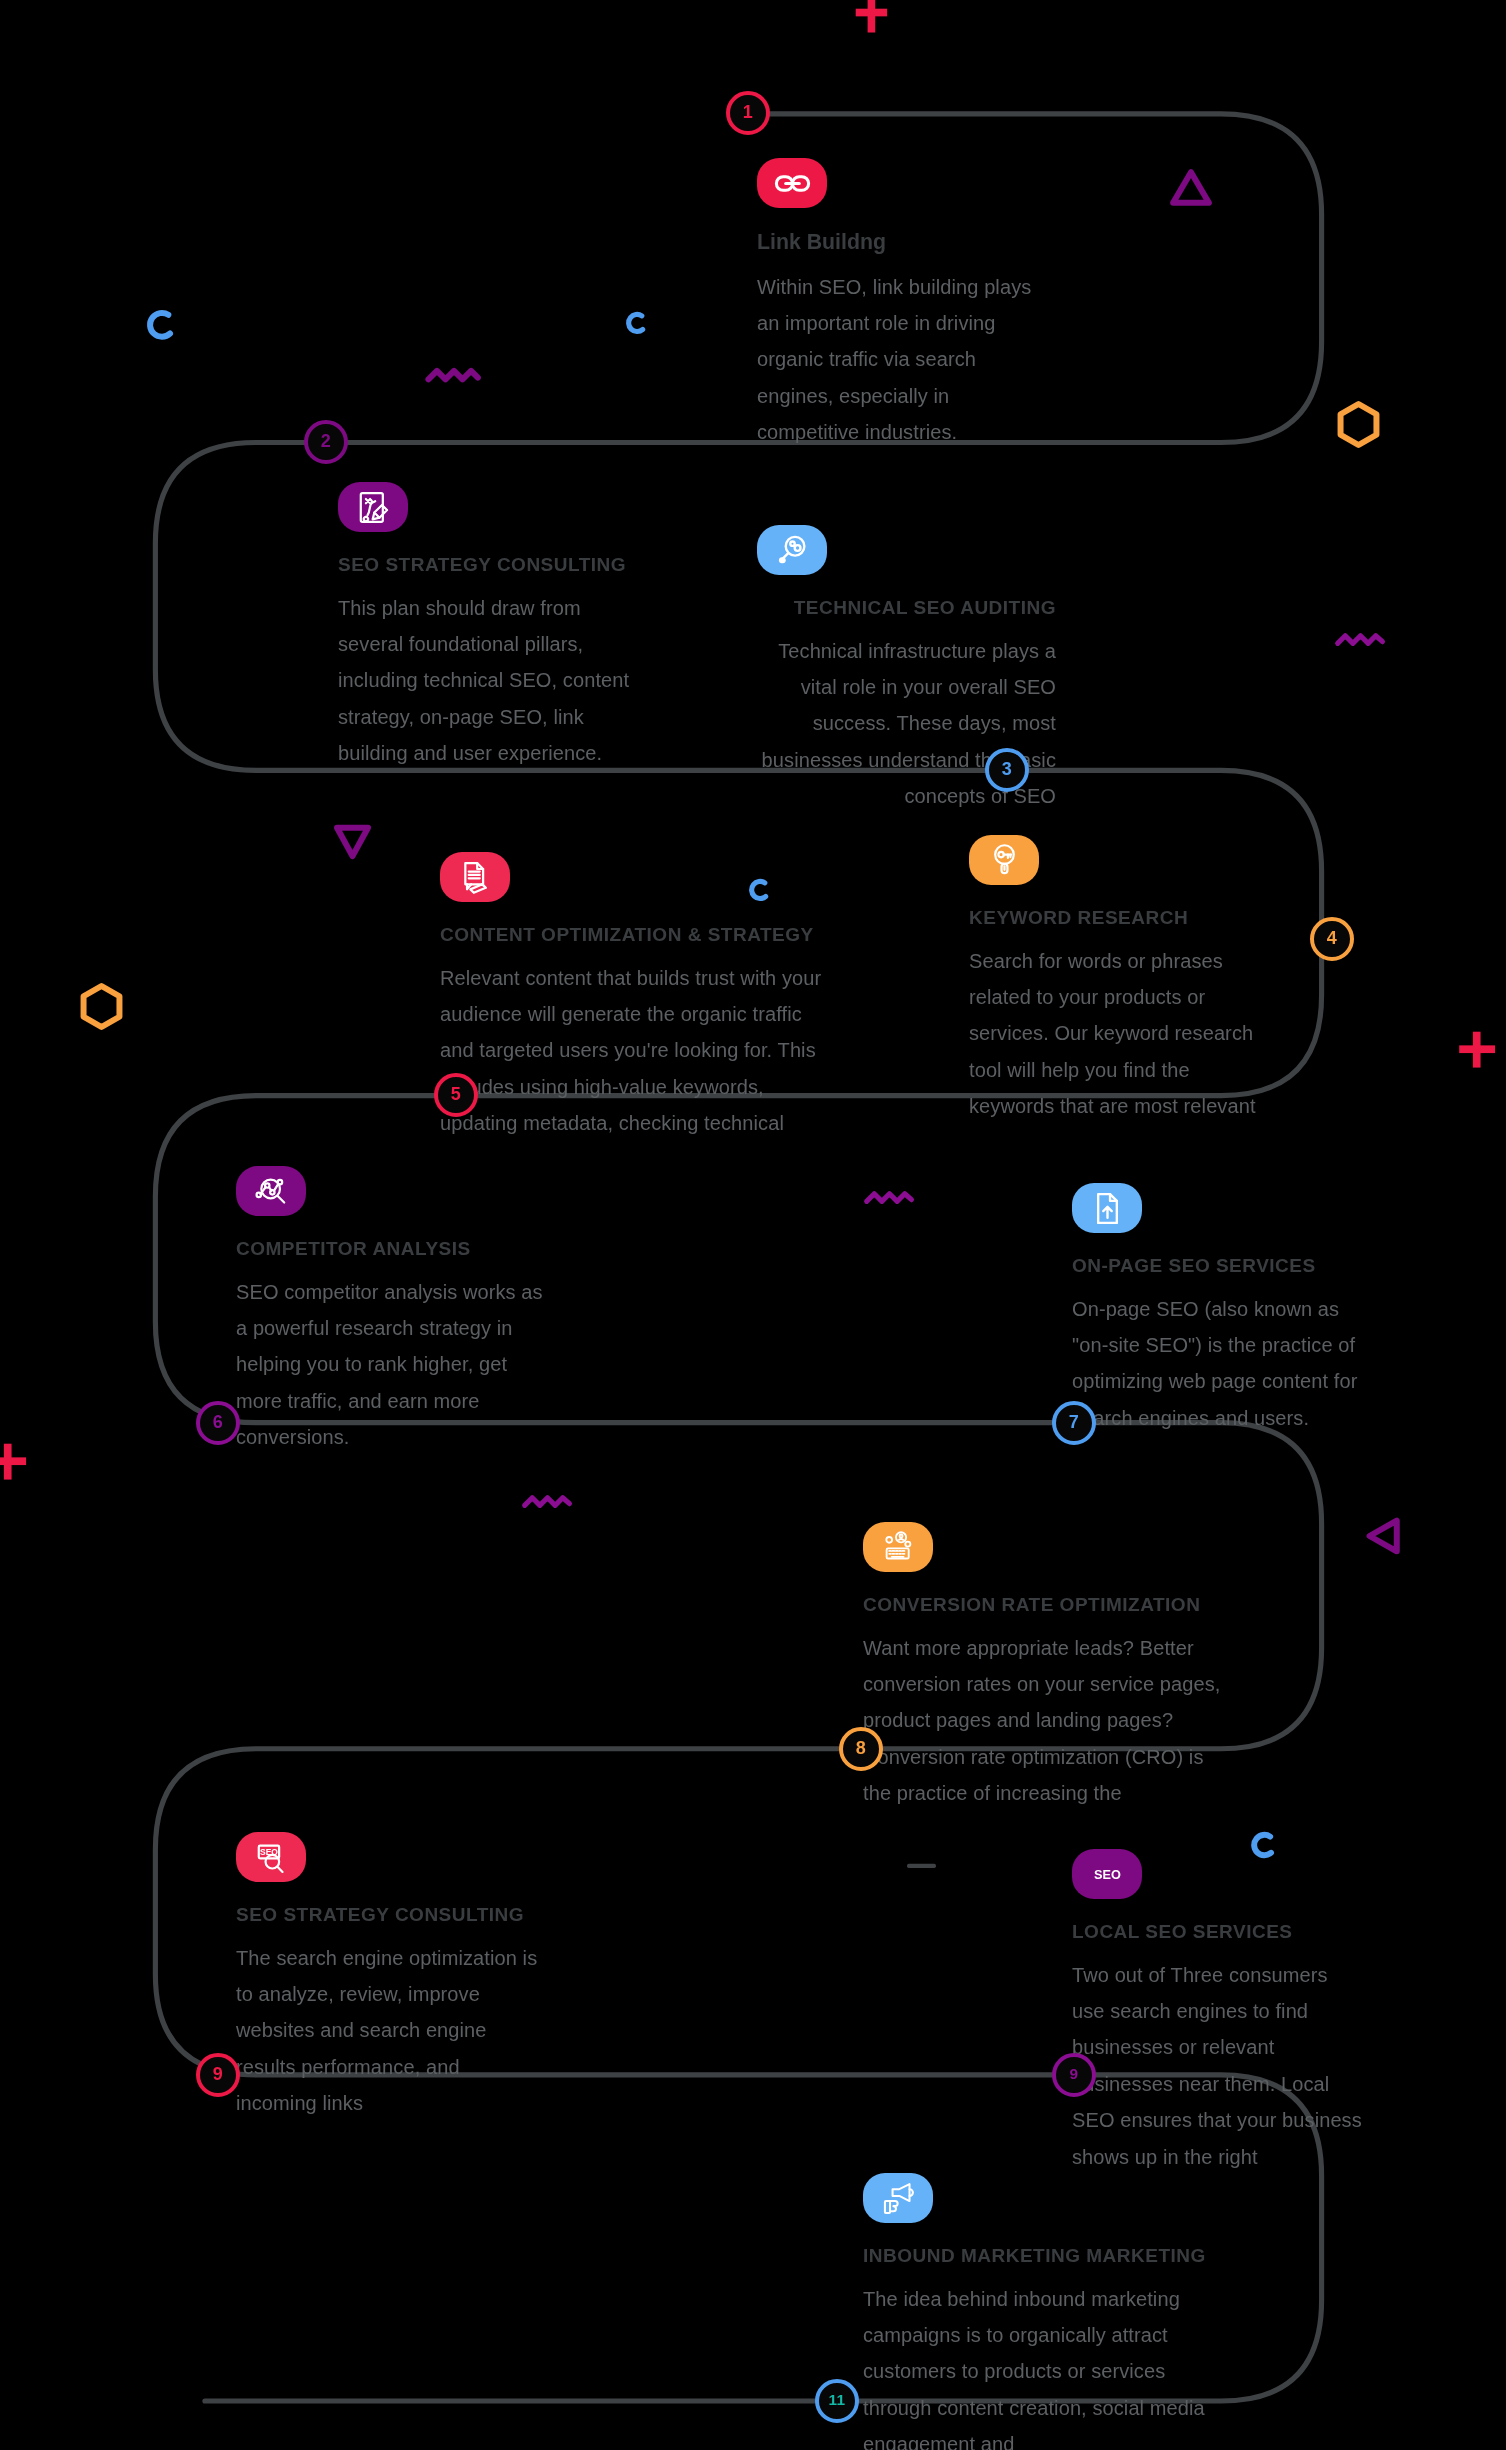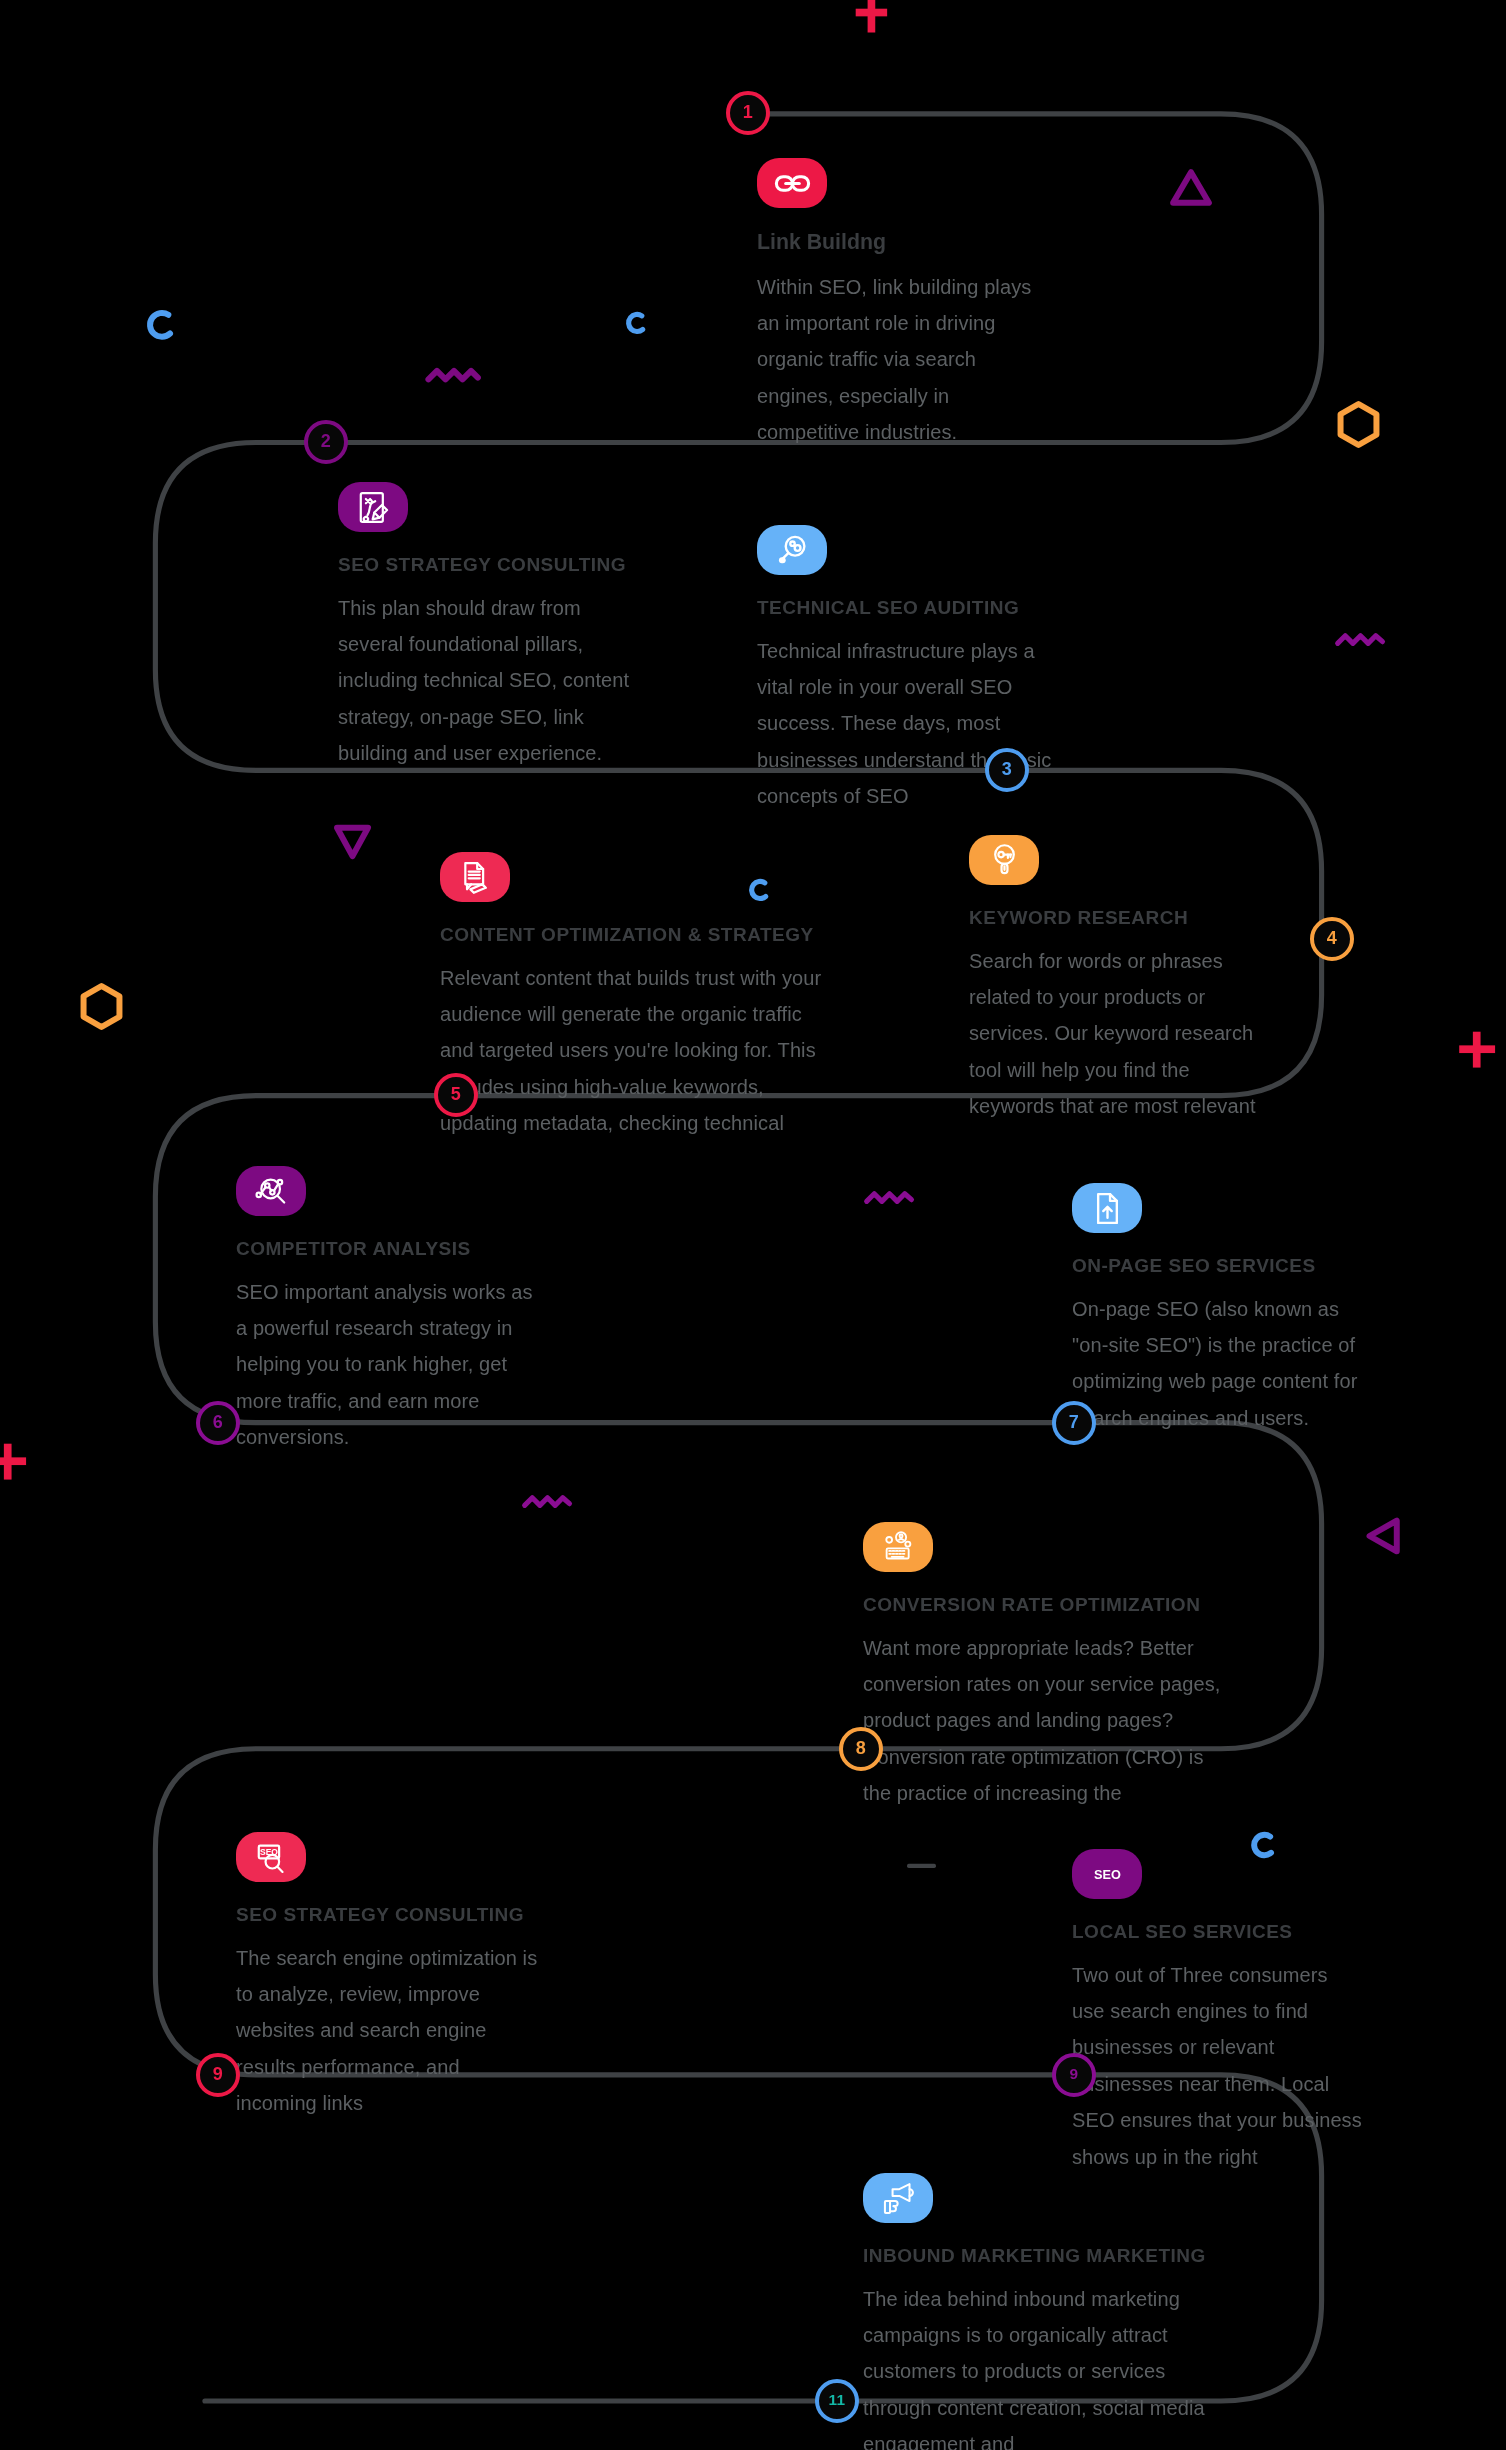--- a/index.html
+++ b/index.html
@@ -227,21 +227,21 @@
             <path d="M14 13 l5 5 M19 13 l-5 5"></path>
             <path d="M33 20 l6 6 -9 9 -6 -6z" fill="none"></path>
             <path d="M24 29 l-2 8 8 -2"></path>
           </g>
         </svg>
     </div>
     <h3>SEO STRATEGY CONSULTING</h3>
     <p>This plan should draw from several foundational pillars, including technical SEO, content strategy, on-page SEO, link building and user experience.</p>
   </div>
 
-  <div class="card" style="left:757px;top:525px;width:299px;">
+  <div class="card" style="left:757px;top:525px;width:299px;text-align:right;">
     <div class="icon" style="background:#66B2F8;">
       <svg width="39" height="39" viewBox="0 0 46 46">
           <g stroke="#fff" stroke-width="2.8" fill="none" stroke-linecap="round">
             <circle cx="26" cy="18" r="11"></circle>
             <line x1="18" y1="26" x2="10" y2="34"></line>
             <rect x="7" y="31" width="8" height="7" rx="3.5" fill="#fff" stroke="none"></rect>
             <circle cx="23" cy="15" r="2.6"></circle>
             <circle cx="29" cy="20" r="3.4"></circle>
           </g>
         </svg>
@@ -295,21 +295,21 @@
             <line x1="30" y1="28" x2="38" y2="36"></line>
             <circle cx="8" cy="27" r="2.6"></circle>
             <circle cx="18" cy="16" r="2.6"></circle>
             <circle cx="24" cy="24" r="2.6"></circle>
             <circle cx="33" cy="12" r="2.6"></circle>
             <path d="M10 26 L16 18 M20 18 L23 22 M26 22 L31 14"></path>
           </g>
         </svg>
     </div>
     <h3>COMPETITOR ANALYSIS</h3>
-    <p>SEO important analysis works as a powerful research strategy in helping you to rank higher, get more traffic, and earn more conversions.</p>
+    <p>SEO competitor analysis works as a powerful research strategy in helping you to rank higher, get more traffic, and earn more conversions.</p>
   </div>
 
   <div class="card" style="left:1072px;top:1183px;width:290px;">
     <div class="icon" style="background:#66B2F8;">
       <svg width="39" height="39" viewBox="0 0 46 46">
           <g stroke="#fff" stroke-width="2.8" fill="none" stroke-linecap="round" stroke-linejoin="round">
             <path d="M12 6 h14 l8 8 v26 h-22 z"></path>
             <path d="M26 6 v8 h8"></path>
             <path d="M23 34 v-12 M18 26 l5 -5 5 5"></path>
           </g>

